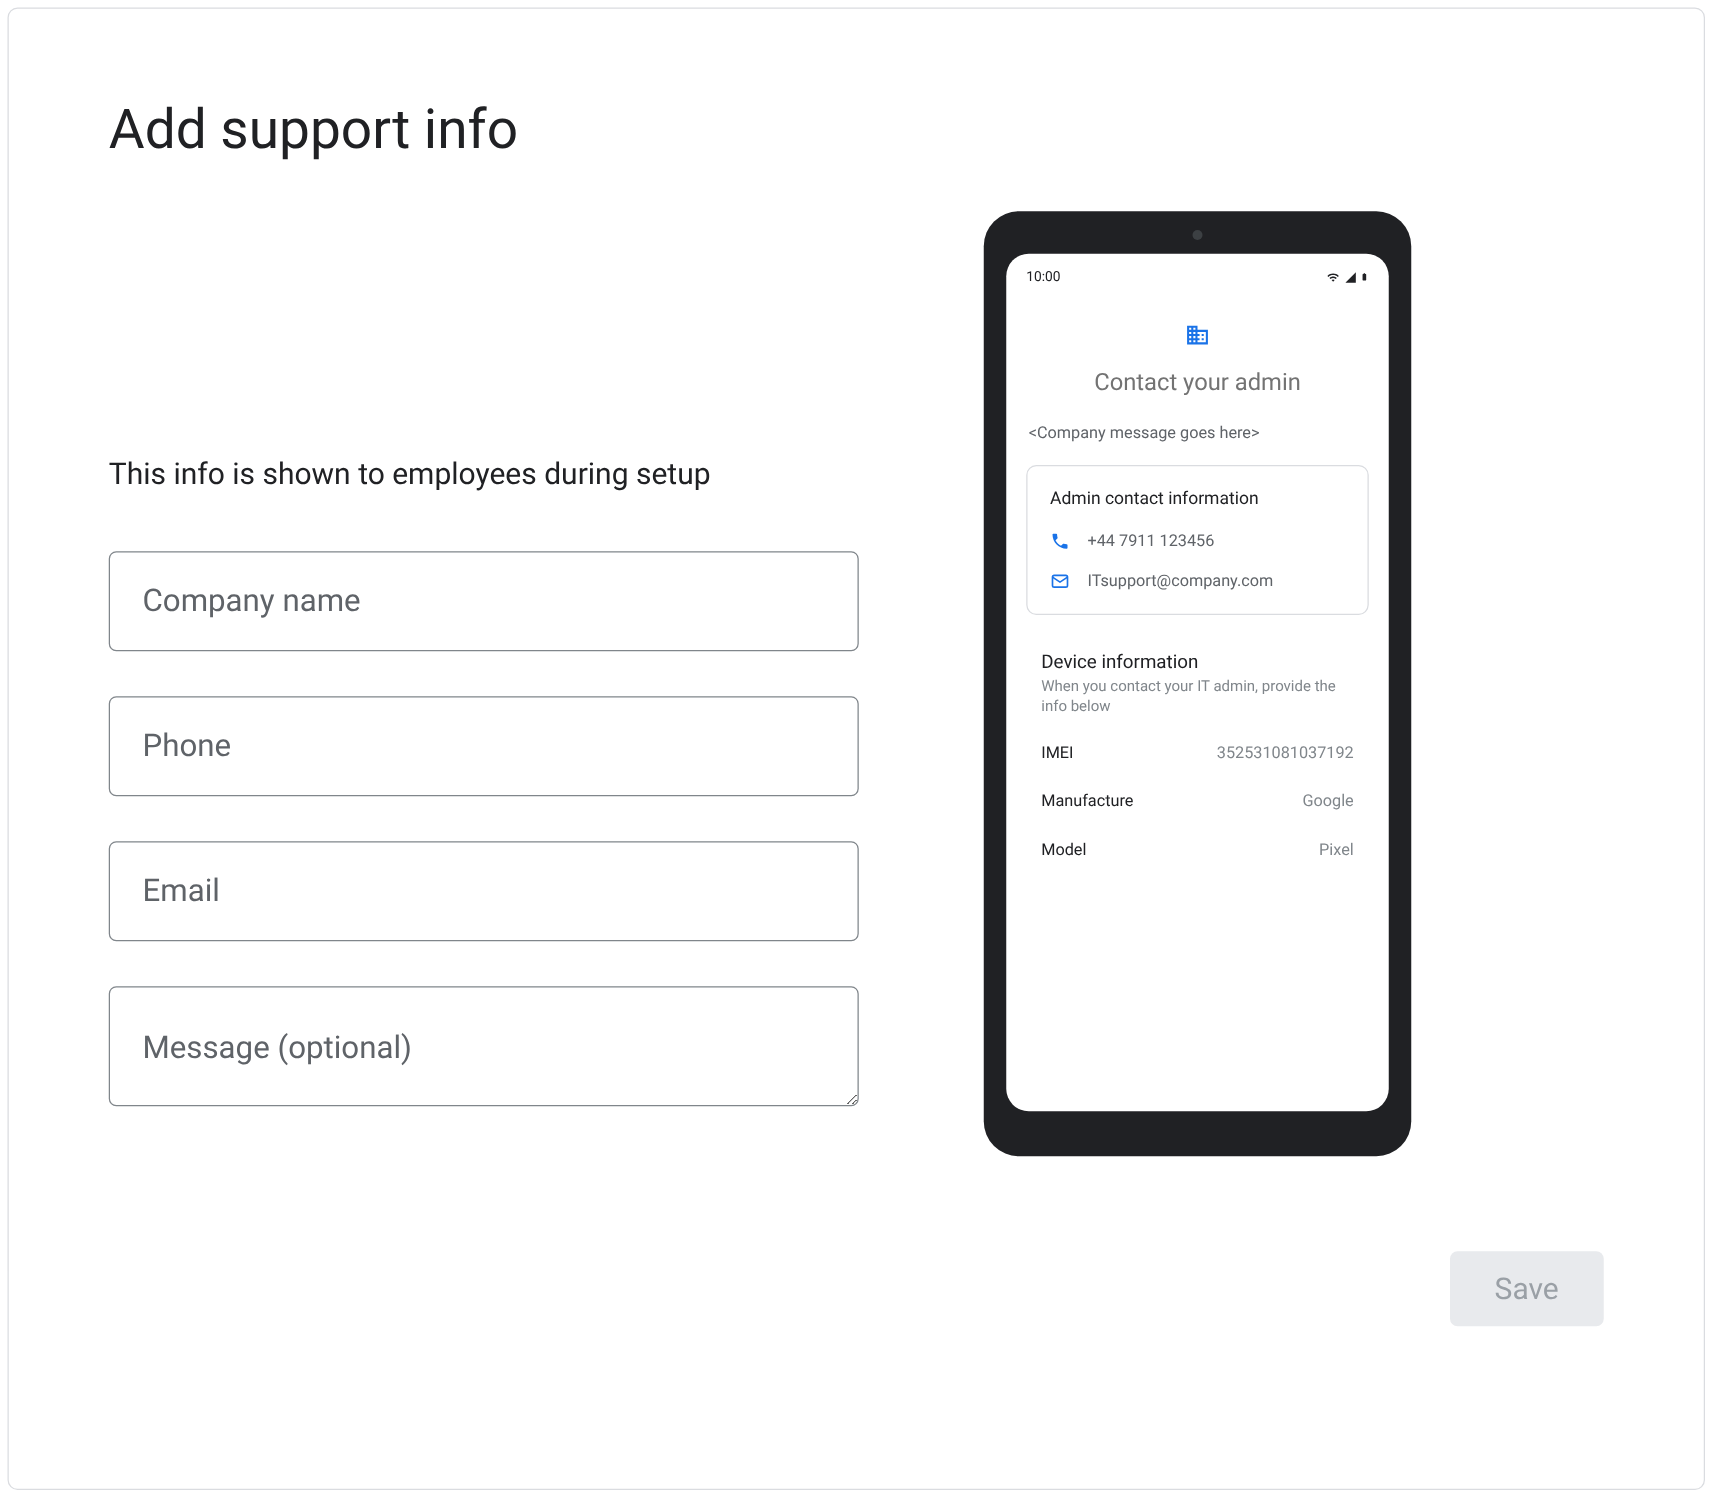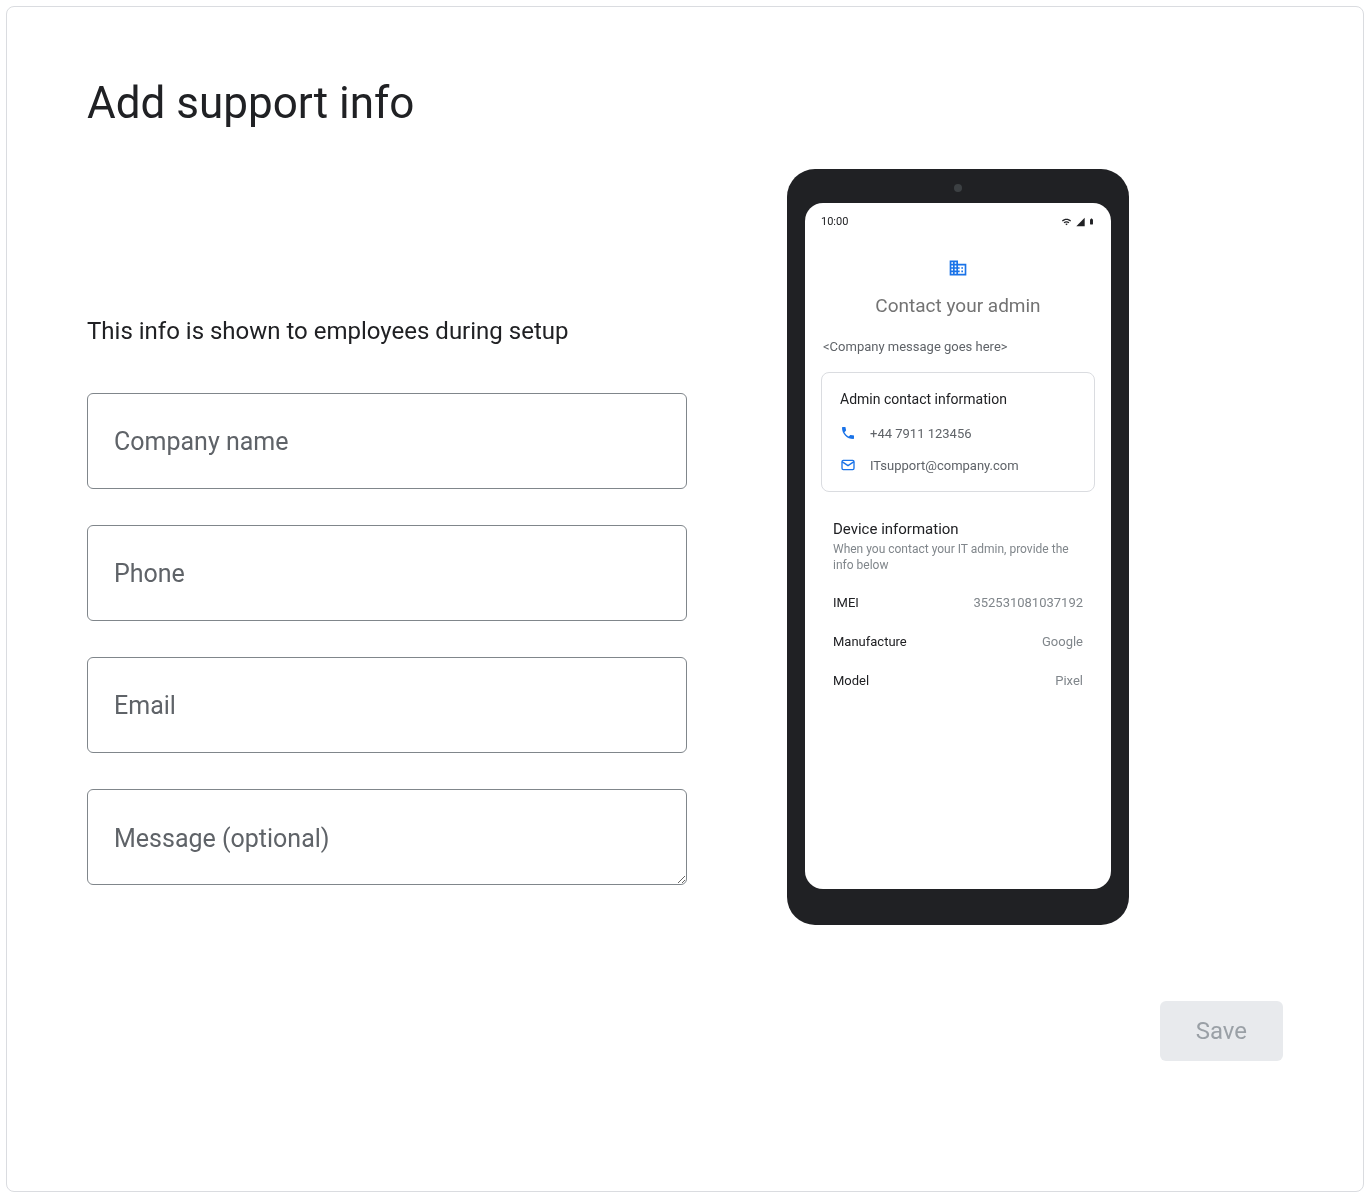--- a/index.html
+++ b/index.html
@@ -34,21 +34,21 @@
     .subtitle {
       font-size: 24px;
       color: #202124;
       margin-bottom: 48px;
     }
     .input-wrap {
       margin-bottom: 36px;
     }
     .text-input, .text-area {
       width: 100%;
-      height: 96px;
+      height: 80px;
       border: 1px solid #80868b;
       border-radius: 6px;
       font-size: 25px;
       color: #5f6368;
       padding: 0 26px;
       background: #fff;
       font-family: inherit;
     }
     .text-input::placeholder, .text-area::placeholder {
       color: #5f6368;

